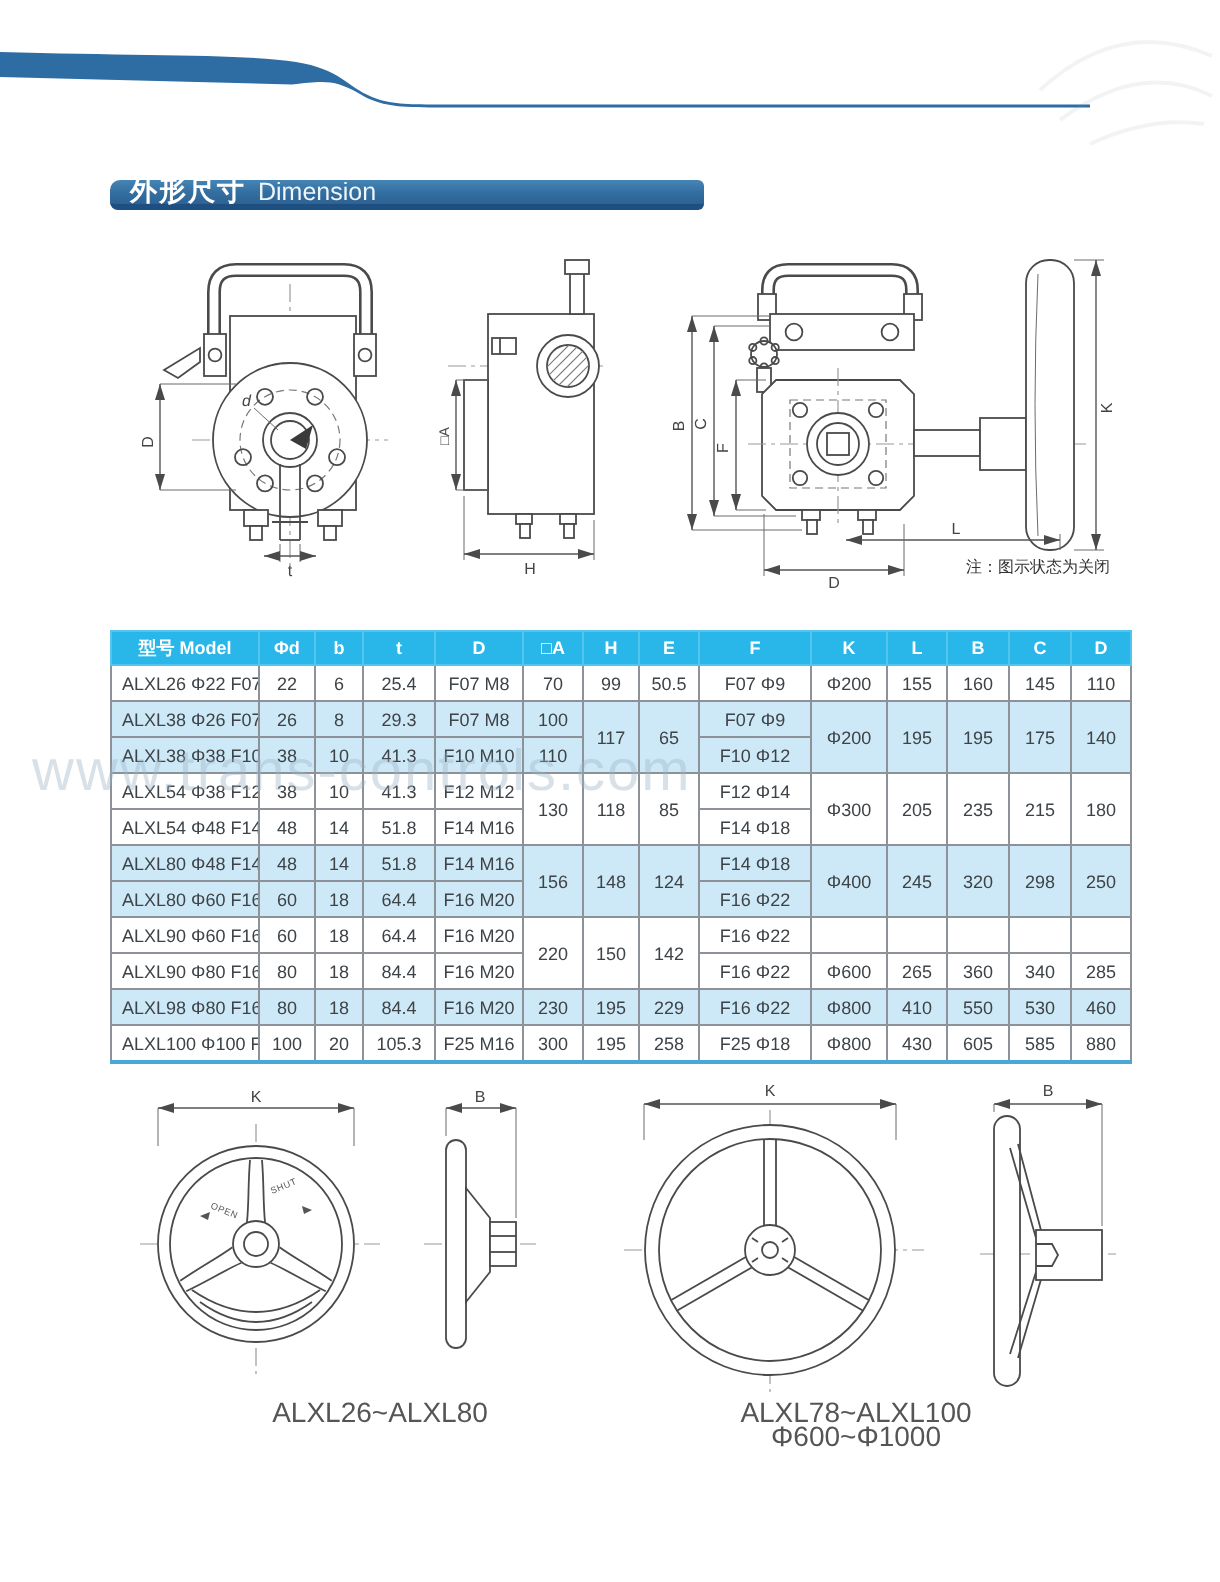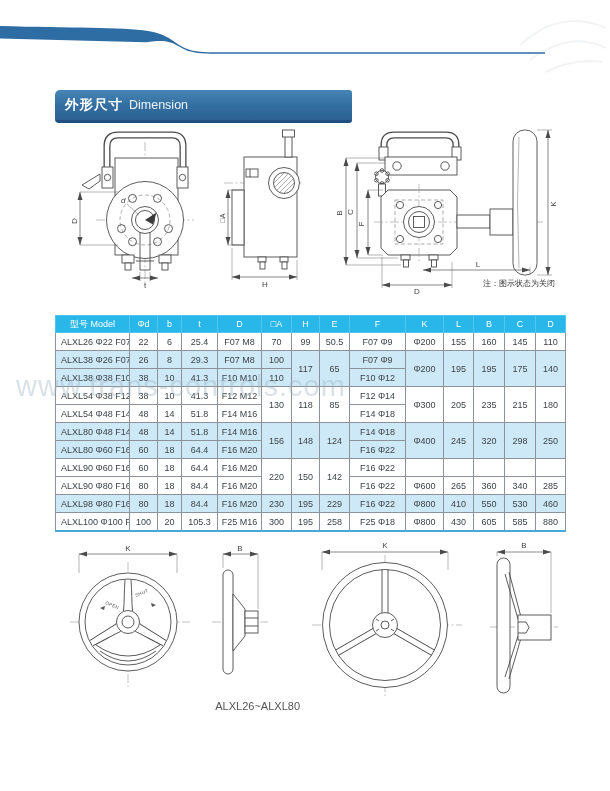--- a/index.html
+++ b/index.html
@@ -1,21 +1,21 @@
 <!DOCTYPE html>
 <html><head>
 <meta charset="utf-8">
 <style>
   html,body{margin:0;padding:0;background:#e8e8e8;}
   #page{position:relative;width:610px;height:791px;background:#ffffff;overflow:hidden;
         font-family:"Liberation Sans","DejaVu Sans",sans-serif;}
   
   #topband{position:absolute;left:0;top:0;width:610px;height:80px;}
   
-  #titlebar{position:absolute;left:55px;top:90px;width:297px;height:33px;
+  #titlebar{position:absolute;left:55px;top:90px;width:297px;height:15px;
     background:linear-gradient(180deg,#4585b5 0%,#336d9f 55%,#2d6294 100%);
     border-radius:5px 3px 3px 4px;border-bottom:3px solid #1e4f80;
     display:flex;align-items:center;gap:6px;padding-left:10px;box-sizing:border-box;}
   #titlebar .zh{color:#fff;font-weight:bold;font-size:13.5px;letter-spacing:1px;}
   #titlebar .en{color:#eef6fb;font-size:12.5px;}
   
   #watermark{position:absolute;left:16px;top:370px;font-size:29px;color:#9db3c4;
     opacity:.38;white-space:nowrap;letter-spacing:1px;z-index:6;pointer-events:none;}
   
   svg{position:absolute;overflow:visible;}
@@ -27,29 +27,29 @@
   .dash{stroke:#777;stroke-width:.6;stroke-dasharray:4 2.5;fill:none;}
   .tube{stroke:#4a4a4a;stroke-width:7;fill:none;stroke-linejoin:round;}
   .tube2{stroke:#fff;stroke-width:4.4;fill:none;stroke-linejoin:round;}
   .dlabel{font-size:8px;fill:#444;}
   .dlabel.small{font-size:7px;}
   .notetext{font-size:8px;fill:#333;}
   .wheeltxt{font-size:4.6px;fill:#555;letter-spacing:.3px;}
   
   #dim-table{position:absolute;left:55px;top:315px;width:503px;border-collapse:collapse;
     table-layout:fixed;font-size:9px;color:#3e4347;z-index:4;}
-  #dim-table th{background:#29b6e8;color:#fff;font-weight:normal;height:16px;
+  #dim-table th{background:#29b6e8;color:#fff;font-weight:bold;height:16px;
     border:1px solid #53c4ee;font-size:9px;padding:0;}
   #dim-table td{border:1px solid #8d9298;height:17px;text-align:center;padding:0 1px;
     white-space:nowrap;overflow:hidden;background:#fff;}
   #dim-table tr.shade td{background:#cde9f7;}
   #dim-table td.model{text-align:center;padding-left:5px;}
   #dim-table tbody tr:last-child td{border-bottom:2px solid #49a8d8;}
   
-  .caption{position:absolute;width:220px;text-align:right;font-size:11px;color:#555;
+  .caption{position:absolute;width:220px;text-align:center;font-size:14px;color:#555;
     line-height:12px;}
 </style>
 </head>
 <body>
 
 <div id="page">
 
   <svg id="topband" viewBox="0 0 610 80">
     <path d="M0,26 C70,28 122,27 148,31 C170,34.5 173,43 186,48.5 C195,52.2 204,52.2 218,52.2
              L545,52.2 L545,53.7 L218,53.7 C200,53.7 190,53.2 180,47
@@ -500,14 +500,18 @@
     <path class="ln" d="M216,82 L224,82 L227,87.5 L224,93 L216,93"></path>
     <line class="thin" x1="195" y1="12" x2="195" y2="16"></line>
       <line class="thin" x1="249" y1="12" x2="249" y2="73"></line>
     <line class="dim" x1="195" y1="12" x2="249" y2="12" marker-start="url(#m-w2)" marker-end="url(#m-w2)"></line>
     <text class="dlabel" x="222" y="8" text-anchor="middle">B</text>
   </svg>
 
   <div class="caption" style="left:80px;top:700px">
     <div>ALXL26~ALXL80</div>
   </div>
+  <div class="caption" style="left:318px;top:700px">
+    <div>ALXL78~ALXL100</div>
+    <div>Φ600~Φ1000</div>
+  </div>
 
 </div>
 
 </body></html>

